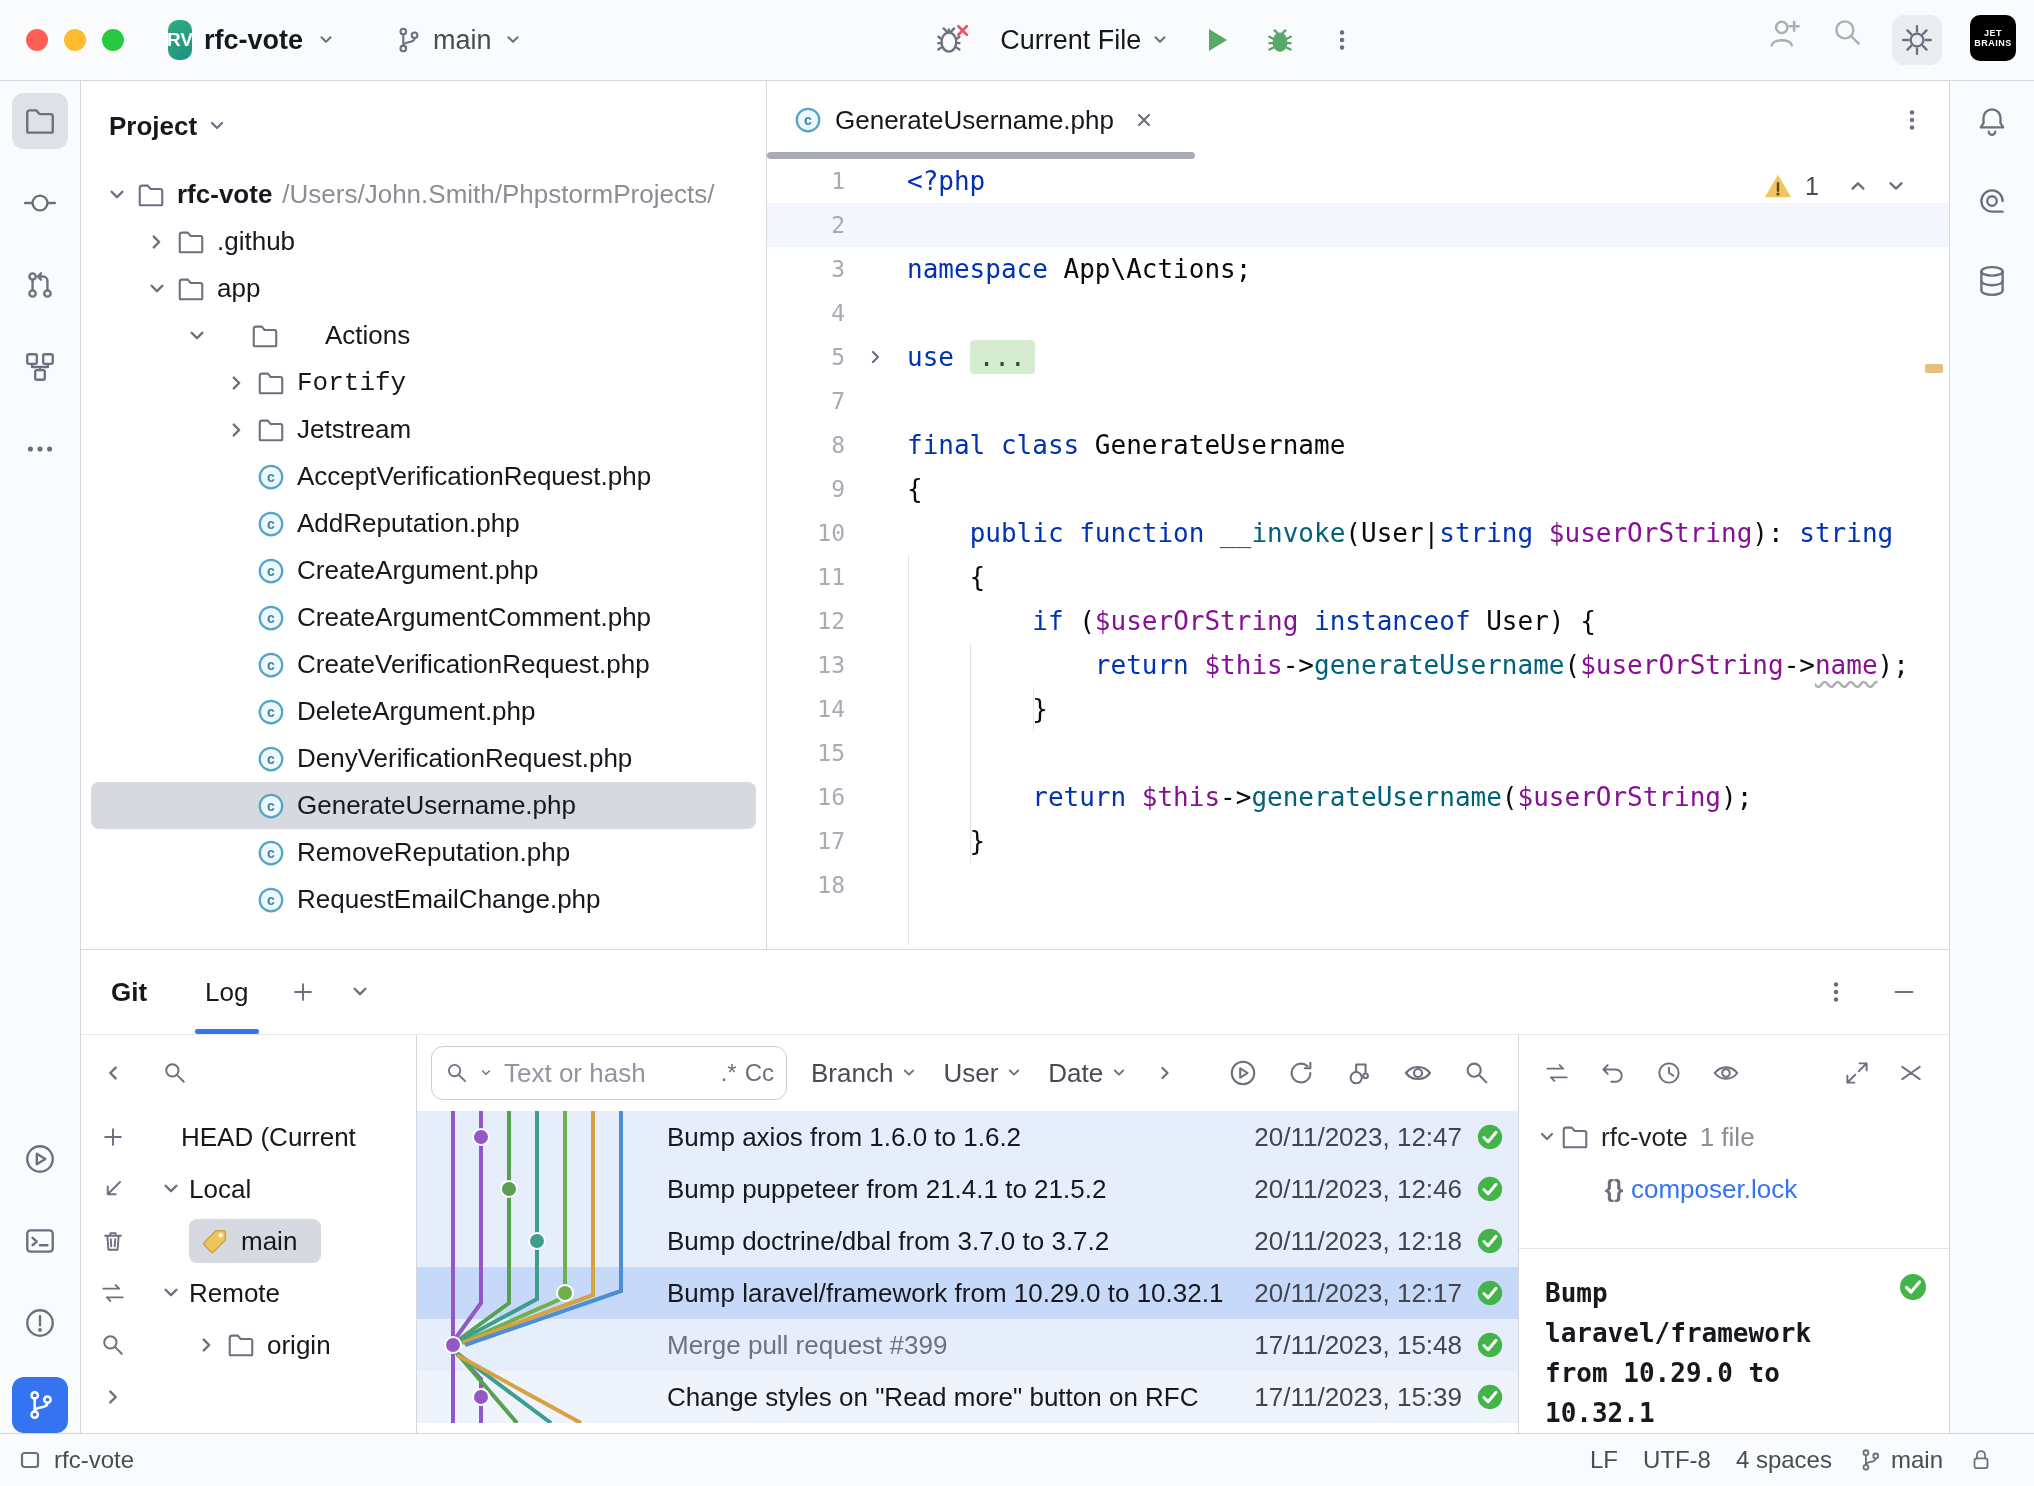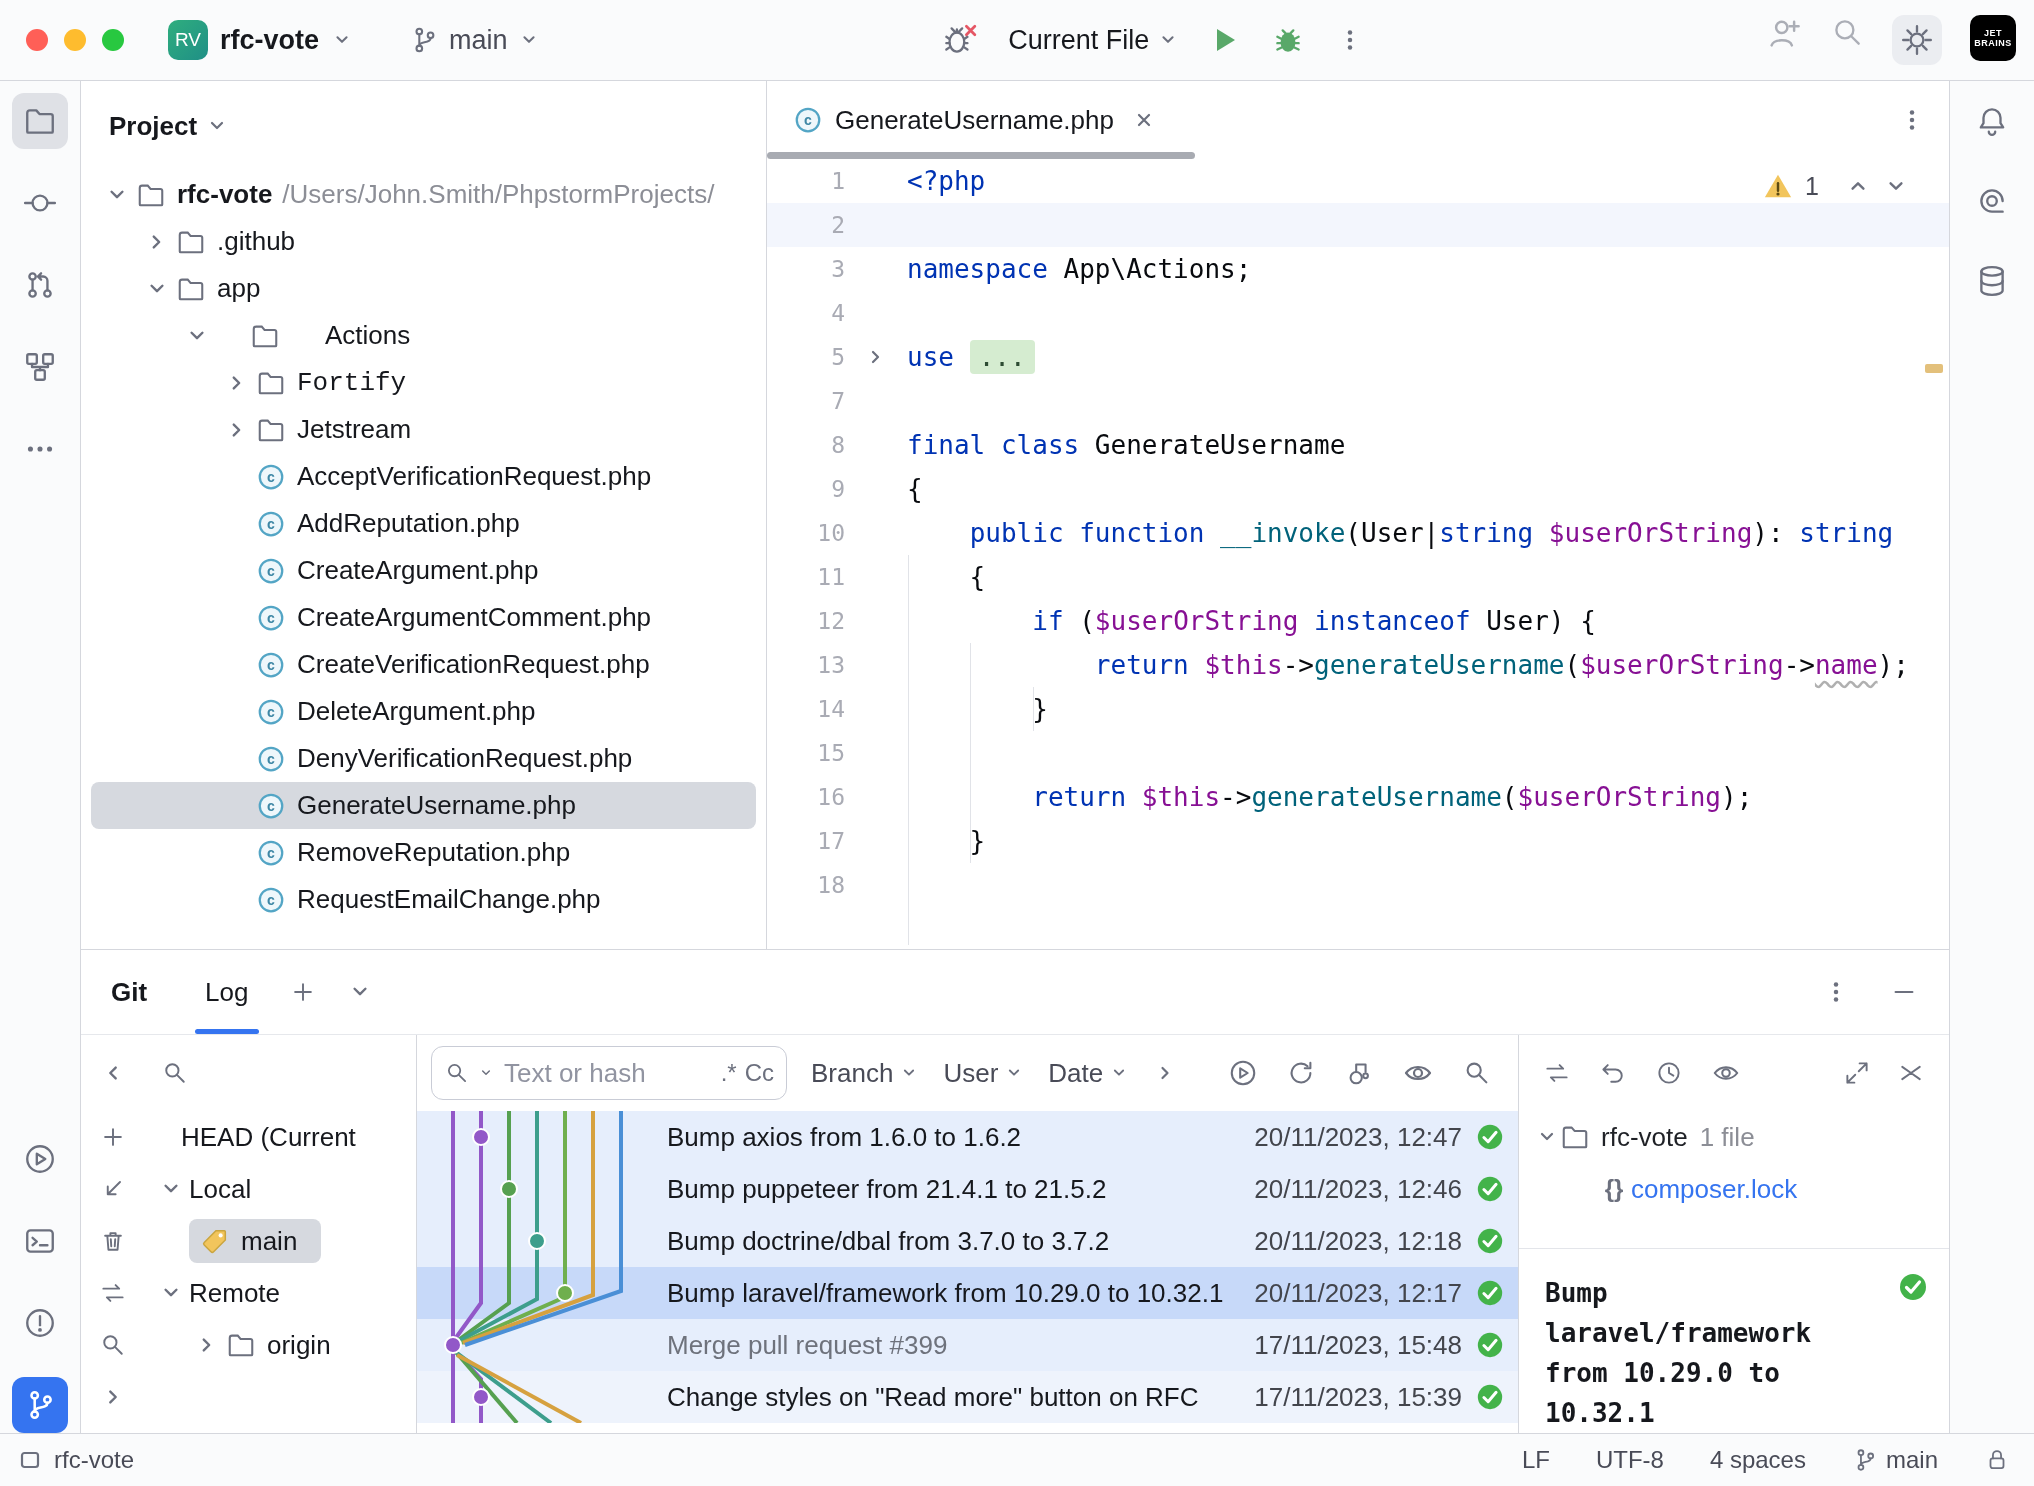--- a/index.html
+++ b/index.html
@@ -8,22 +8,22 @@
   .svgi{display:block}
   .st{stroke:#6c707e;stroke-width:2.2;fill:none;stroke-linecap:round;stroke-linejoin:round}
   .stw{stroke:#fff;stroke-width:2.4;fill:none;stroke-linecap:round;stroke-linejoin:round}
 
   
   #titlebar{height:80px;min-height:80px;display:flex;align-items:center;background:#fafbfc;border-bottom:1px solid #d5d7dd}
   .lights{display:flex;gap:16px;padding-left:26px}
   .light{width:22px;height:22px;border-radius:50%}
   .l-red{background:#ff5f57}.l-yel{background:#febc2e}.l-grn{background:#28c840}
   .proj-widget{display:flex;align-items:center;gap:12px;margin-left:44px}
-  .rv-badge{width:40px;height:40px;border-radius:10px;background:linear-gradient(135deg,#2fae7e,#1f8f86);
-            color:#fff;font-weight:normal;font-size:19px;display:flex;align-items:center;justify-content:center}
+  .rv-badge{width:24px;height:40px;border-radius:10px;background:linear-gradient(135deg,#2fae7e,#1f8f86);
+            color:#fff;font-weight:bold;font-size:19px;display:flex;align-items:center;justify-content:center}
   .proj-name{font-weight:600;color:#16181d;font-size:27px}
   .branch-widget{display:flex;align-items:center;gap:10px;margin-left:56px;color:#494b57;font-size:27px}
   .tb-center{display:flex;align-items:center;margin-left:auto;gap:30px}
   .runcfg{display:flex;align-items:center;gap:8px;color:#16181d;font-size:27px}
   .tb-right{display:flex;align-items:flex-start;gap:28px;margin-left:auto;padding-right:18px}
   .gear-bg{background:#ebedf1;border-radius:12px;padding:8px}
   .jb-logo{width:46px;height:46px;background:#000;border-radius:10px;color:#fff;display:flex;flex-direction:column;
            align-items:center;justify-content:center;font-size:9px;font-weight:bold;line-height:10px;letter-spacing:.5px}
 
   
@@ -132,21 +132,21 @@
   .d-fill{flex:1}
   .d-divider{height:1px;background:#e3e5ea}
   .d-message{position:relative;padding:24px 84px 0 26px;font-family:"DejaVu Sans Mono",monospace;font-weight:bold;
              font-size:26px;line-height:40px;color:#16181d}
   .d-message .svgi{position:absolute;right:20px;top:22px;width:32px;height:32px}
 
   
   #statusbar{height:52px;min-height:52px;border-top:1px solid #d5d7dd;display:flex;align-items:center;
              font-size:24px;color:#494b57;background:#fafbfc}
   .sb-left{display:flex;align-items:center;gap:12px;padding-left:18px}
-  .sb-right{margin-left:auto;display:flex;align-items:center;gap:46px;padding-right:24px}
+  .sb-right{margin-left:auto;display:flex;align-items:center;gap:25px;padding-right:40px}
   .sb-item{display:flex;align-items:center;gap:8px}
 </style>
 </head>
 <body>
 
 <div id="app">
 
   <header id="titlebar">
     <div class="lights">
       <span class="light l-red"></span>

